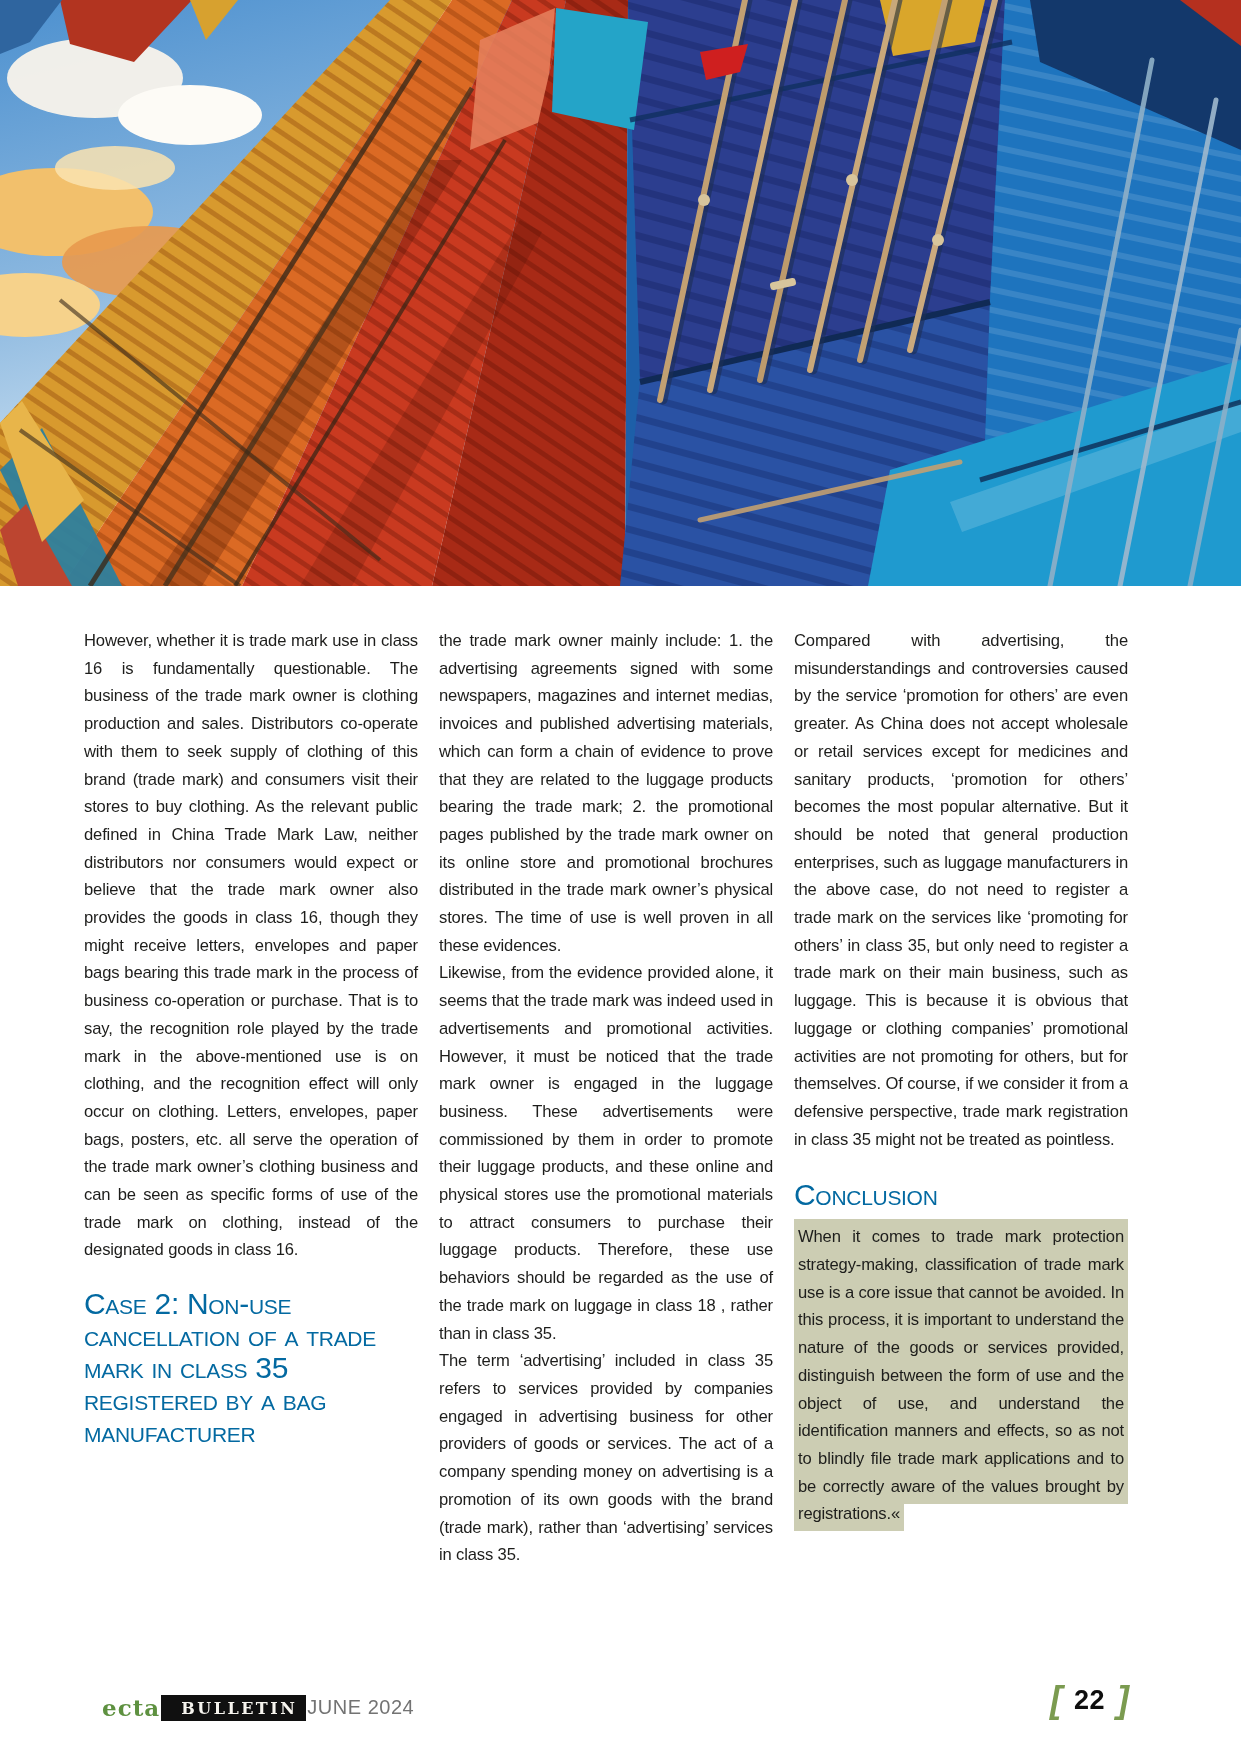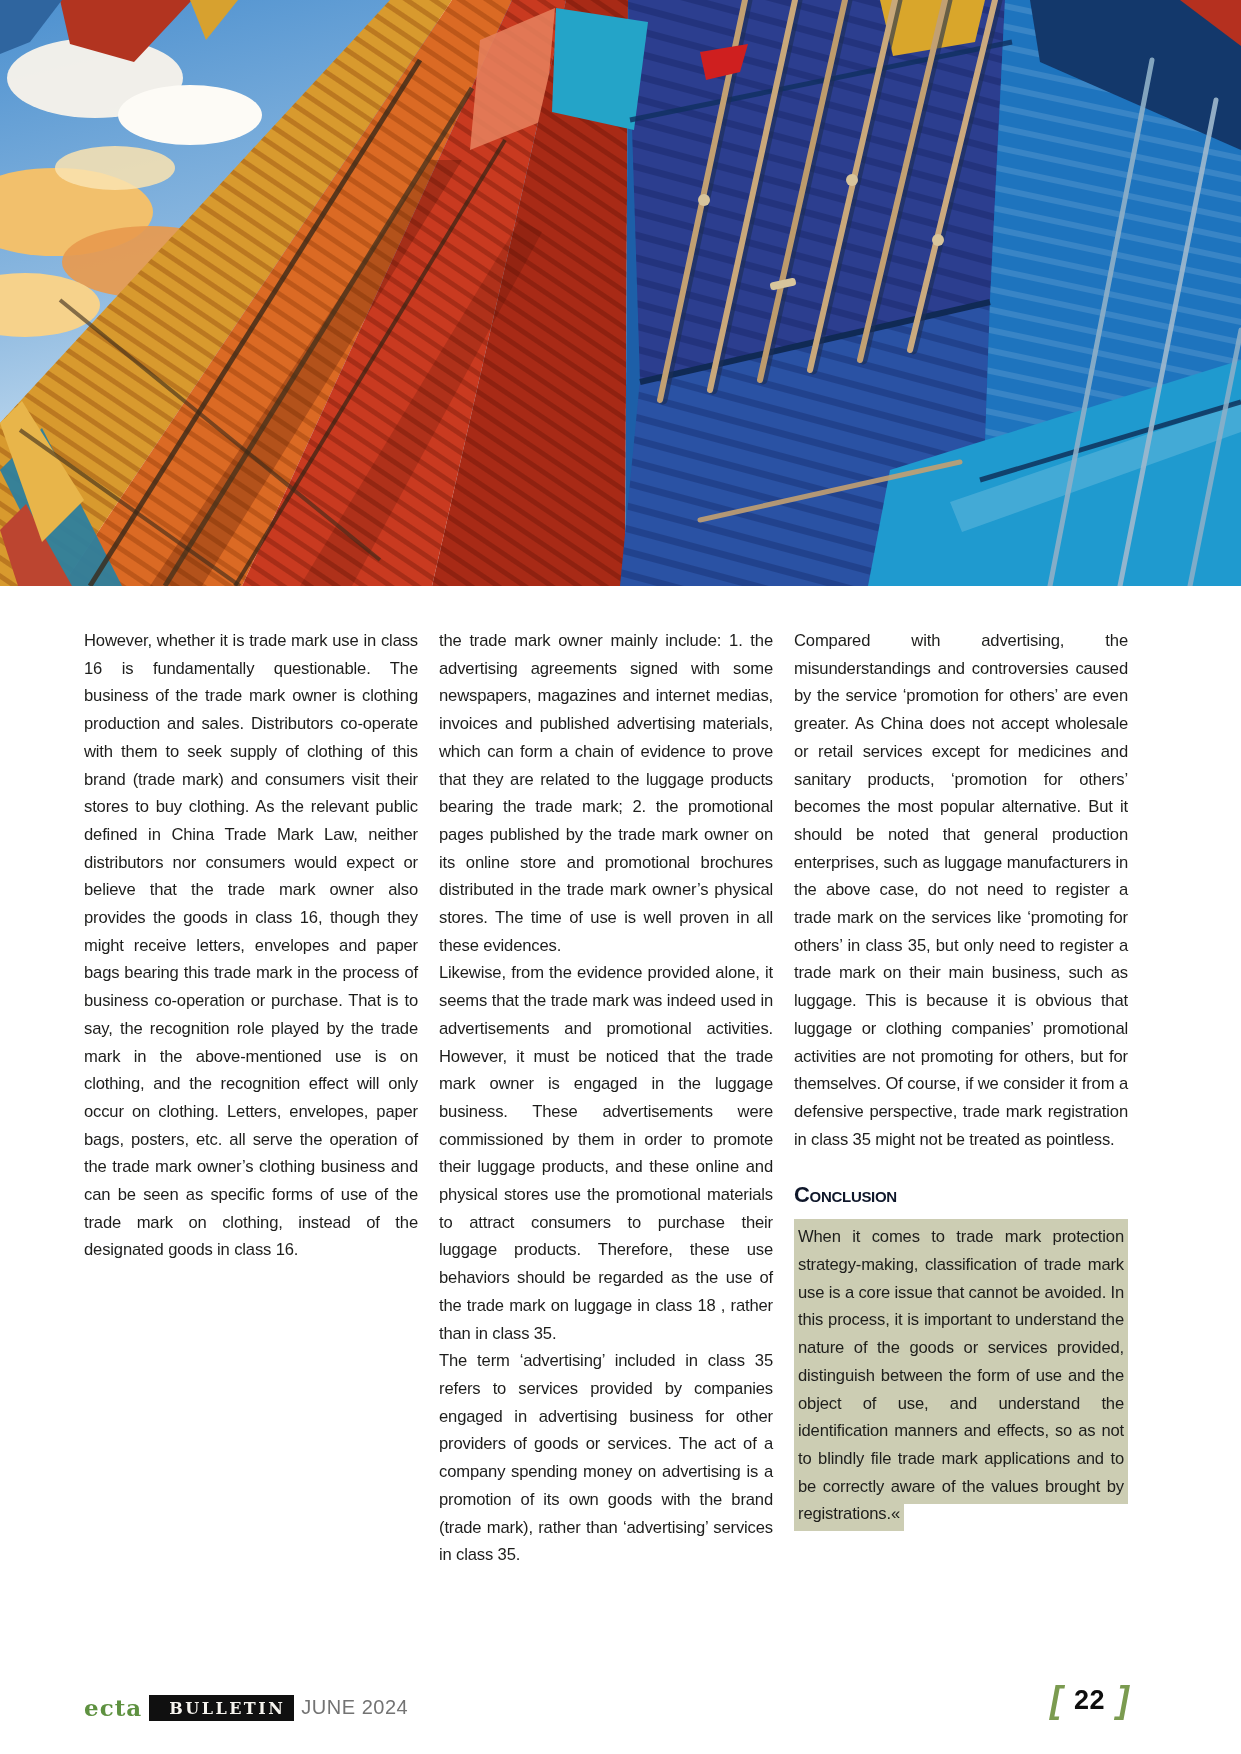--- a/index.html
+++ b/index.html
@@ -15,36 +15,36 @@
     position:absolute;top:627px;left:84px;width:1044px;
     display:flex;gap:21px;
   }
   .col{flex:0 0 334px;width:334px;}
   .col p{
     margin:0;font-size:16.6px;line-height:27.7px;
     text-align:justify;letter-spacing:-0.15px;
   }
   h2.green-heading{
     margin:24px 0 10px 0;
-    color:#0f172a;
+    color:#0369a1;
     font-variant:small-caps;
-    font-weight:bold;
-    font-size:22px;line-height:32px;letter-spacing:-0.3px;
+    font-weight:normal;
+    font-size:30px;line-height:32px;letter-spacing:-0.3px;
   }
   .col3 h2.green-heading{margin-top:26px;margin-bottom:12px;}
   .hl{
     background:#CCCDB3;
     padding:8px 4px;
     -webkit-box-decoration-break:clone;box-decoration-break:clone;
   }
 
   .footer{
     position:absolute;left:84px;right:84px;top:1688px;height:40px;
   }
-  .brand{position:absolute;left:0;top:6px;display:flex;align-items:center;gap:7px;justify-content:flex-end;}
+  .brand{position:absolute;left:18px;top:6px;display:flex;align-items:center;gap:1px;justify-content:flex-end;}
   .ecta{
     color:#5E9140;font-weight:bold;font-size:23px;letter-spacing:1px;
     font-family:"DejaVu Serif","Liberation Serif",serif;
   }
   .bulletin{
     background:#101010;color:#f6f4ee;font-weight:bold;
     font-size:16px;letter-spacing:2.5px;padding:4px 9px 3px 20px;
     font-family:"DejaVu Serif","Liberation Serif",serif;
   }
   .issue{color:#737373;font-size:20px;letter-spacing:0.5px;}
@@ -163,20 +163,21 @@
       <rect x="770" y="280" width="26" height="8" rx="3" fill="#D8C59C" transform="rotate(-12 783 284)"></rect>
 
       <polygon points="700,52 748,44 740,72 706,80" fill="#CF1F1F"></polygon>
     </svg>
   </div>
 
   <main class="columns">
 
     <section class="col col1">
       <p>However, whether it is trade mark use in class 16 is fundamentally questionable. The business of the trade mark owner is clothing production and sales. Distributors co-operate with them to seek supply of clothing of this brand (trade mark) and consumers visit their stores to buy clothing. As the relevant public defined in China Trade Mark Law, neither distributors nor consumers would expect or believe that the trade mark owner also provides the goods in class 16, though they might receive letters, envelopes and paper bags bearing this trade mark in the process of business co-operation or purchase. That is to say, the recognition role played by the trade mark in the above-mentioned use is on clothing, and the recognition effect will only occur on clothing. Letters, envelopes, paper bags, posters, etc. all serve the operation of the trade mark owner’s clothing business and can be seen as specific forms of use of the trade mark on clothing, instead of the designated goods in class 16.</p>
+      <h2 class="green-heading">Case 2: Non-use cancellation of a trade mark in class 35 registered by a bag manufacturer</h2>
     </section>
 
     <section class="col col2">
       <p>the trade mark owner mainly include: 1. the advertising agreements signed with some newspapers, magazines and internet medias, invoices and published advertising materials, which can form a chain of evidence to prove that they are related to the luggage products bearing the trade mark; 2. the promotional pages published by the trade mark owner on its online store and promotional brochures distributed in the trade mark owner’s physical stores. The time of use is well proven in all these evidences.</p>
       <p>Likewise, from the evidence provided alone, it seems that the trade mark was indeed used in advertisements and promotional activities. However, it must be noticed that the trade mark owner is engaged in the luggage business. These advertisements were commissioned by them in order to promote their luggage products, and these online and physical stores use the promotional materials to attract consumers to purchase their luggage products. Therefore, these use behaviors should be regarded as the use of the trade mark on luggage in class 18 , rather than in class 35.</p>
       <p>The term ‘advertising’ included in class 35 refers to services provided by companies engaged in advertising business for other providers of goods or services. The act of a company spending money on advertising is a promotion of its own goods with the brand (trade mark), rather than ‘advertising’ services in class 35.</p>
     </section>
 
     <section class="col col3">
       <p>Compared with advertising, the misunderstandings and controversies caused by the service ‘promotion for others’ are even greater. As China does not accept wholesale or retail services except for medicines and sanitary products, ‘promotion for others’ becomes the most popular alternative. But it should be noted that general production enterprises, such as luggage manufacturers in the above case, do not need to register a trade mark on the services like ‘promoting for others’ in class 35, but only need to register a trade mark on their main business, such as luggage. This is because it is obvious that luggage or clothing companies’ promotional activities are not promoting for others, but for themselves. Of course, if we consider it from a defensive perspective, trade mark registration in class 35 might not be treated as pointless.</p>

